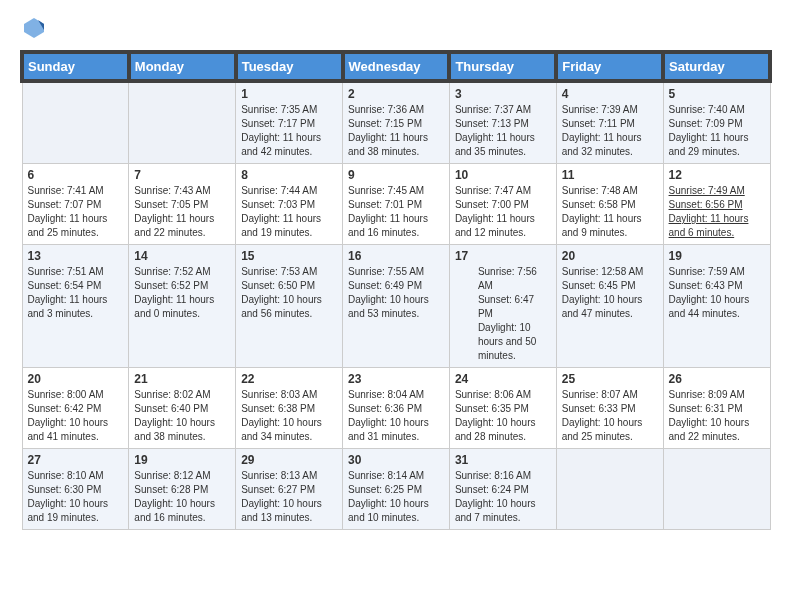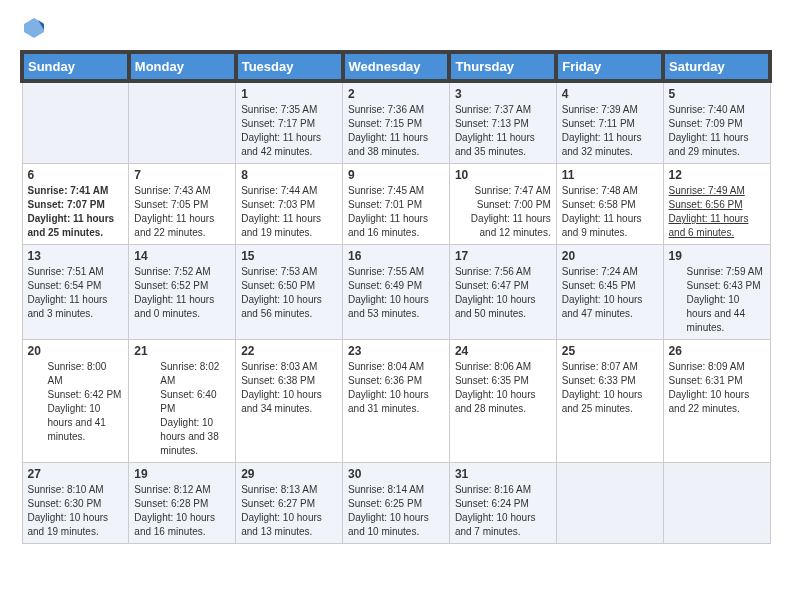--- a/index.html
+++ b/index.html
@@ -172,21 +172,21 @@
           <td>
             <span class="day-num">5</span>
             <div class="day-info" style="white-space: pre-line;">Sunrise: 7:40 AM
 Sunset: 7:09 PM
 Daylight: 11 hours and 29 minutes.</div>
           </td>
         </tr>
         <tr>
           <td>
             <span class="day-num">6</span>
-            <div class="day-info" style="white-space: pre-line; font-weight: bold;">Sunrise: 7:41 AM
+            <div class="day-info" style="white-space: pre-line;">Sunrise: 7:41 AM
 Sunset: 7:07 PM
 Daylight: 11 hours and 25 minutes.</div>
           </td>
           <td>
             <span class="day-num">7</span>
             <div class="day-info" style="white-space: pre-line;">Sunrise: 7:43 AM
 Sunset: 7:05 PM
 Daylight: 11 hours and 22 minutes.</div>
           </td>
           <td>
@@ -196,21 +196,21 @@
 Daylight: 11 hours and 19 minutes.</div>
           </td>
           <td>
             <span class="day-num">9</span>
             <div class="day-info" style="white-space: pre-line;">Sunrise: 7:45 AM
 Sunset: 7:01 PM
 Daylight: 11 hours and 16 minutes.</div>
           </td>
           <td>
             <span class="day-num">10</span>
-            <div class="day-info" style="white-space: pre-line; text-align: right;">Sunrise: 7:47 AM
+            <div class="day-info" style="white-space: pre-line;">Sunrise: 7:47 AM
 Sunset: 7:00 PM
 Daylight: 11 hours and 12 minutes.</div>
           </td>
           <td>
             <span class="day-num">11</span>
             <div class="day-info" style="white-space: pre-line;">Sunrise: 7:48 AM
 Sunset: 6:58 PM
 Daylight: 11 hours and 9 minutes.</div>
           </td>
           <td>
@@ -240,47 +240,47 @@
 Daylight: 10 hours and 56 minutes.</div>
           </td>
           <td>
             <span class="day-num">16</span>
             <div class="day-info" style="white-space: pre-line;">Sunrise: 7:55 AM
 Sunset: 6:49 PM
 Daylight: 10 hours and 53 minutes.</div>
           </td>
           <td>
             <span class="day-num">17</span>
-            <div class="day-info" style="white-space: pre-line;">Sunrise: 7:56 AM
+            <div class="day-info" style="white-space: pre-line; margin-left: 23px;">Sunrise: 7:56 AM
 Sunset: 6:47 PM
 Daylight: 10 hours and 50 minutes.</div>
           </td>
           <td>
             <span class="day-num">20</span>
-            <div class="day-info" style="white-space: pre-line;">Sunrise: 7:24 AM
+            <div class="day-info" style="white-space: pre-line;">Sunrise: 12:58 AM
 Sunset: 6:45 PM
 Daylight: 10 hours and 47 minutes.</div>
           </td>
           <td>
             <span class="day-num">19</span>
-            <div class="day-info" style="white-space: pre-line; margin-left: 18px;">Sunrise: 7:59 AM
+            <div class="day-info" style="white-space: pre-line;">Sunrise: 7:59 AM
 Sunset: 6:43 PM
 Daylight: 10 hours and 44 minutes.</div>
           </td>
         </tr>
         <tr>
           <td>
             <span class="day-num">20</span>
-            <div class="day-info" style="white-space: pre-line; margin-left: 20px;">Sunrise: 8:00 AM
+            <div class="day-info" style="white-space: pre-line;">Sunrise: 8:00 AM
 Sunset: 6:42 PM
 Daylight: 10 hours and 41 minutes.</div>
           </td>
           <td>
             <span class="day-num">21</span>
-            <div class="day-info" style="white-space: pre-line; margin-left: 26px;">Sunrise: 8:02 AM
+            <div class="day-info" style="white-space: pre-line;">Sunrise: 8:02 AM
 Sunset: 6:40 PM
 Daylight: 10 hours and 38 minutes.</div>
           </td>
           <td>
             <span class="day-num">22</span>
             <div class="day-info" style="white-space: pre-line;">Sunrise: 8:03 AM
 Sunset: 6:38 PM
 Daylight: 10 hours and 34 minutes.</div>
           </td>
           <td>

